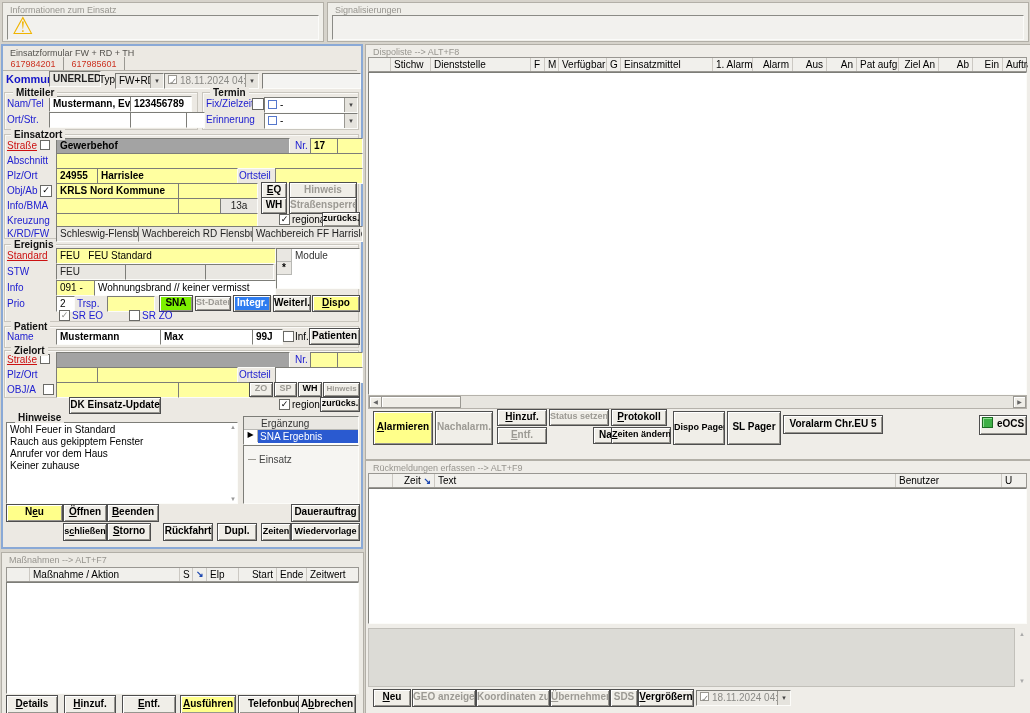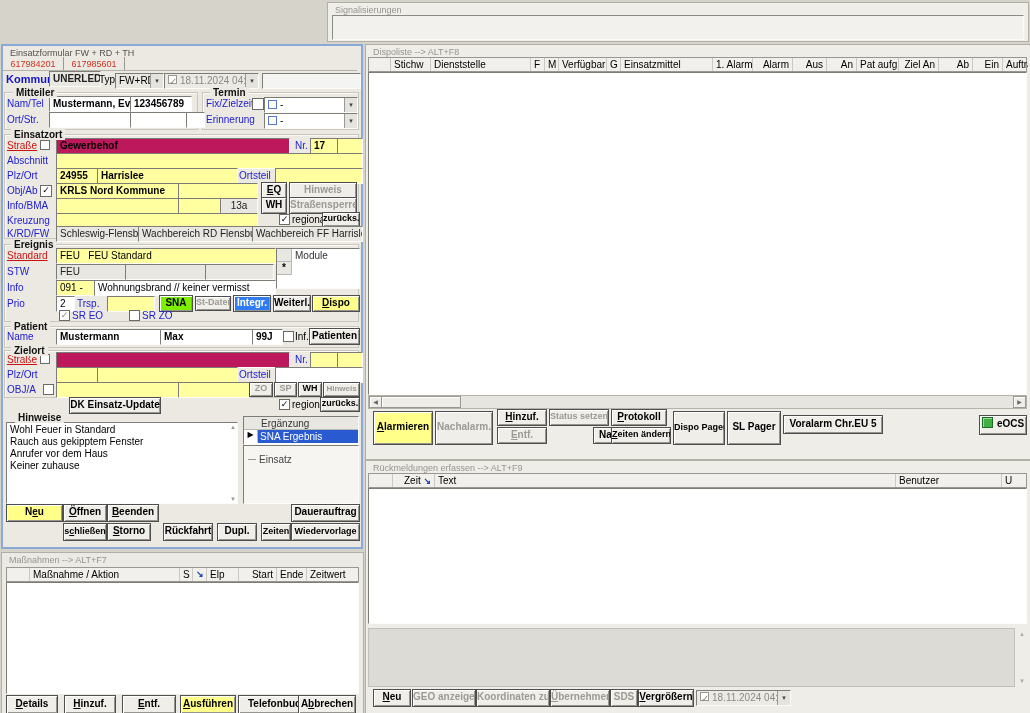--- a/index.html
+++ b/index.html
@@ -3,21 +3,21 @@
 <meta charset="utf-8">
 <style>
   html,body{margin:0;padding:0;background:#b0aca4;}
   .screen{position:relative;width:1030px;height:713px;background:#d6d3cb;font-family:"Liberation Sans",sans-serif;font-size:10px;color:#000;overflow:hidden;}
   .abs{position:absolute;}
   .panel{position:absolute;background:#efeee9;border:1px solid #b2afa7;}
   .ptitle{position:absolute;left:7px;top:2px;font-size:9px;color:#97958f;white-space:nowrap;}
   .sunkbox{position:absolute;background:#f2f1ee;border-top:1px solid #8b8b86;border-left:1px solid #8b8b86;border-bottom:1px solid #fbfbf9;border-right:1px solid #fbfbf9;}
   .fld{position:absolute;background:#fff;border-top:1px solid #7d7d78;border-left:1px solid #7d7d78;border-bottom:1px solid #fcfcf9;border-right:1px solid #fcfcf9;height:13px;padding:1px 3px 0;font-size:10px;white-space:nowrap;overflow:hidden;}
   .pre{white-space:pre;}
-  .y{background:#ffffa0;} .o{background:#be185d;} .gr{background:#e9e7e2;color:#222;} .dfld{background:#f4f4f2;color:#888;}
+  .y{background:#ffffa0;} .o{background:#a3a3a3;} .gr{background:#e9e7e2;color:#222;} .dfld{background:#f4f4f2;color:#888;}
   .b{font-weight:bold;}
   .lab{position:absolute;color:#2020d0;white-space:nowrap;font-size:10px;}
   .red{color:#cc1111;text-decoration:underline;}
   .blk{color:#000;}
   .leg{position:absolute;font-weight:bold;color:#111;background:#ece9e3;padding:0 3px;font-size:10px;white-space:nowrap;z-index:3;}
   .grp{position:absolute;border:1px solid #c9c6be;box-shadow:inset 1px 1px 0 #faf9f6;}
   .btn{position:absolute;background:#f0eee8;border:1px solid #4e4e4e;box-shadow:inset 1px 1px 0 #fff,inset -1px -1px 0 #97958f;font-size:10px;font-weight:bold;text-align:center;white-space:nowrap;overflow:hidden;cursor:default;}
   .btn.dis{color:#9c9a94;}
   .btn.yel{background:#ffff8a;}
   .btn.sm{font-size:9px;}
@@ -39,20 +39,26 @@
   .warn{font-size:24px;color:#f0b400;line-height:24px;}
   .treeline{position:absolute;height:1px;background:#9a9892;width:8px;}
   .eocsicon{display:inline-block;width:9px;height:9px;background:#3faf46;border:1px solid #1c6b22;box-shadow:inset 1px 1px 0 #8fe094;vertical-align:-1px;margin-right:4px;}
   .minicb{display:inline-block;width:7px;height:7px;border:1px solid #5577cc;background:#fff;vertical-align:-1px;margin-right:3px;}
 </style>
 </head>
 <body>
 
 <div class="screen">
 
+  <div class="panel" style="left:2px;top:2px;width:320px;height:38px;">
+    <div class="ptitle">Informationen zum Einsatz</div>
+    <div class="sunkbox" style="left:4px;top:12px;width:310px;height:23px;">
+      <span class="warn abs" style="left:4px;top:-2px;">⚠</span>
+    </div>
+  </div>
 
   <div class="panel" style="left:327px;top:2px;width:700px;height:38px;">
     <div class="ptitle">Signalisierungen</div>
     <div class="sunkbox" style="left:4px;top:12px;width:690px;height:23px;"></div>
   </div>
 
   <div class="abs" style="left:1px;top:44px;width:358px;height:501px;border:2px solid #8aa9d6;background:#ece9e3;">
     <div class="ptitle" style="color:#55534f;">Einsatzformular FW + RD + TH</div>
 
     <div class="abs" style="left:0;top:11px;width:354px;height:13px;border-bottom:1px solid #b5b2aa;">

